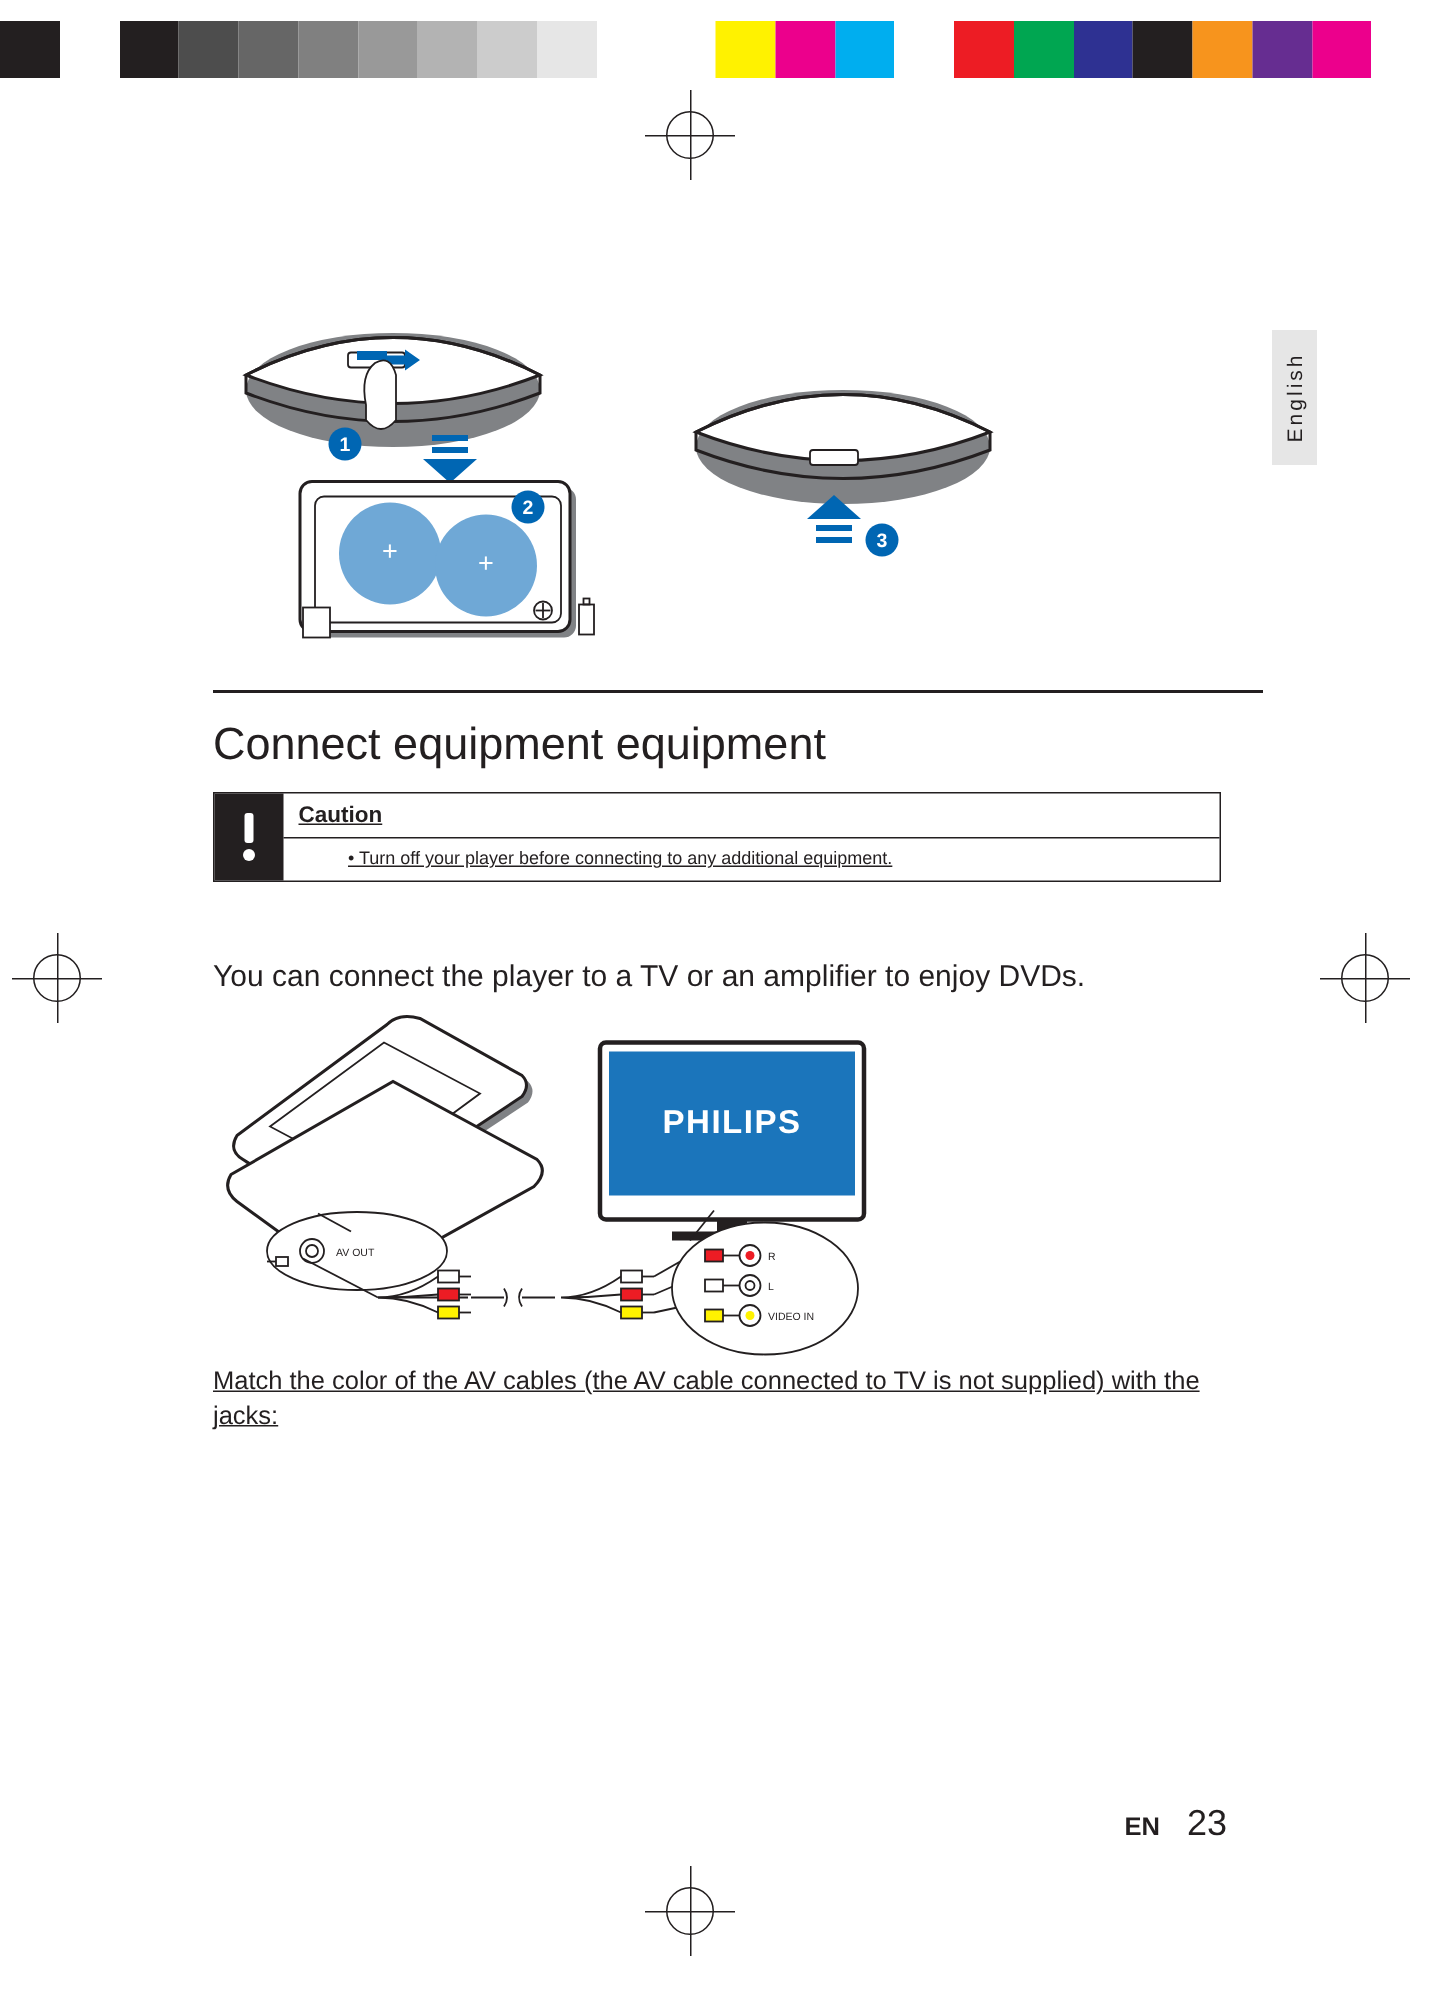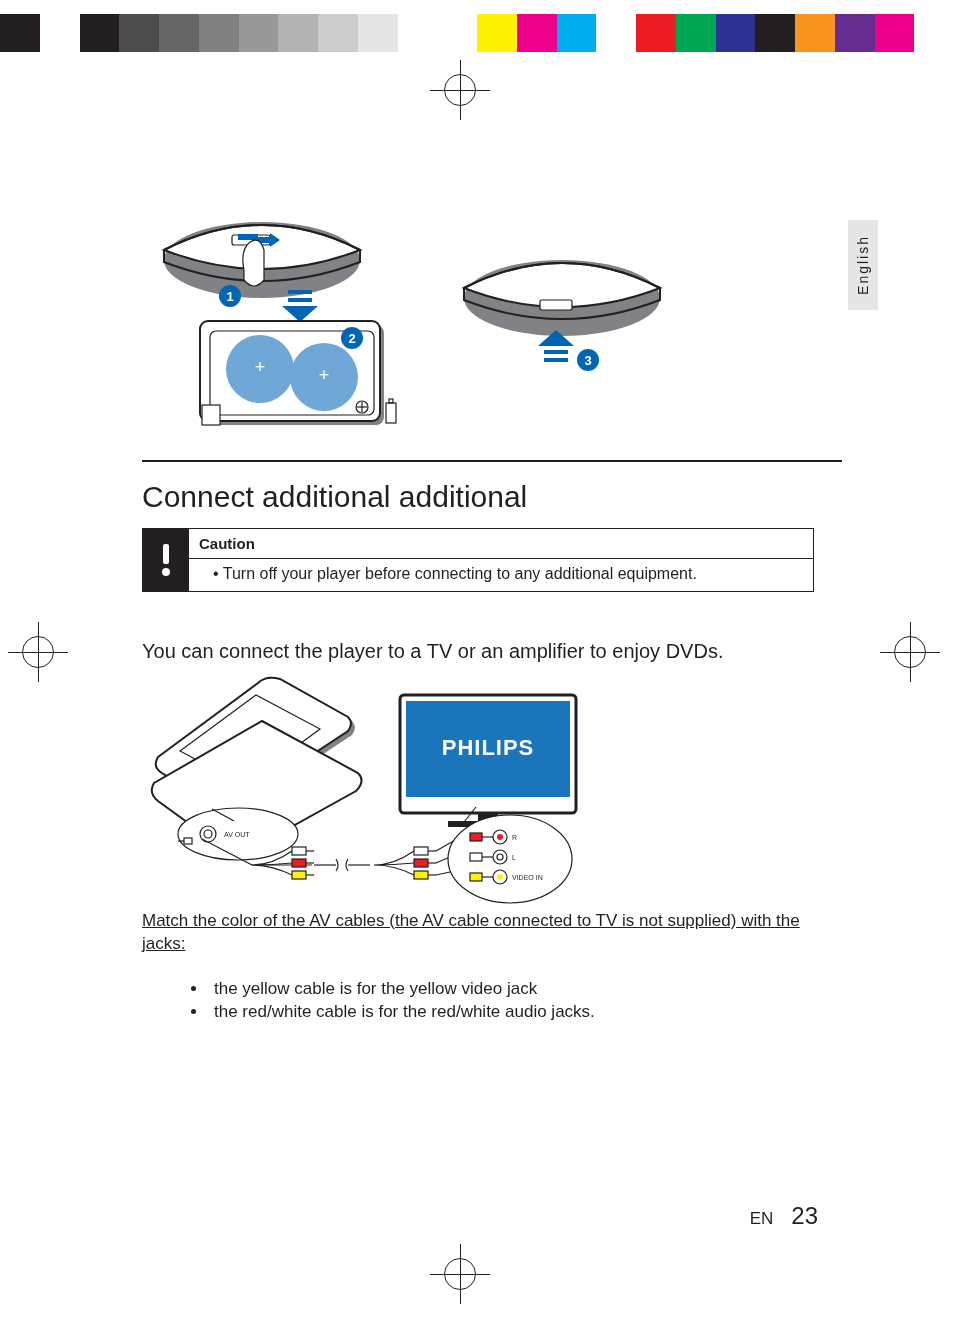--- a/index.html
+++ b/index.html
@@ -30,37 +30,37 @@
   
   .diagram1 { position: absolute; left: 62px; top: 30px; width: 560px; height: 270px; }
 
   
   .divider { position: absolute; left: 62px; top: 330px; width: 700px; height: 1.5px; background: #231f20; }
 
   
   .heading { position: absolute; left: 62px; top: 350px; font-size: 30px; font-weight: 400; }
 
   
-  .caution { position: absolute; left: 62px; top: 398px; width: 672px; border: 1px solid #231f20; display: grid; grid-template-columns: 46px 1fr; }
+  .caution { position: absolute; left: 62px; top: 398px; width: 672px; border: 1px solid #231f20; display: grid; grid-template-columns: 46px 1fr; text-decoration: underline; }
   .caution .iconcell { grid-row: 1 / span 2; background: #231f20; display: flex; align-items: center; justify-content: center; }
   .caution .iconcell svg { width: 24px; height: 36px; }
   .caution .title { padding: 6px 10px; font-weight: 600; font-size: 15px; border-bottom: 1px solid #231f20; }
-  .caution .body { padding: 6px 10px 8px 24px; font-size: 16px; }
+  .caution .body { padding: 6px 10px 8px 24px; font-size: 12px; margin-left: 19px; }
   .caution .body::before { content: "•  "; }
 
   
   .p1   { position: absolute; left: 62px; top: 508px; font-size: 20px; width: 680px; line-height: 1.3; }
   .diagram2 { position: absolute; left: 62px; top: 545px; width: 460px; height: 245px; }
   .p2   { position: absolute; left: 62px; top: 780px; font-size: 17px; width: 680px; line-height: 1.35; text-decoration: underline; }
   .ul   { position: absolute; left: 110px; top: 848px; font-size: 17px; width: 620px; line-height: 1.35; list-style: disc; }
   .ul li { margin-left: 18px; padding-left: 6px; }
 
   
   .footer { position: absolute; right: 60px; bottom: 10px; display: flex; gap: 18px; font-size: 17px; align-items: baseline; }
-  .footer .lang { font-weight: 400; }
+  .footer .lang { font-weight: 700; }
   .footer .num  { font-size: 24px; }
 
   
   .badge { fill: #0066b3; }
   .badge-txt { fill: #fff; font-size: 13px; font-weight: 700; font-family: Arial, sans-serif; text-anchor: middle; dominant-baseline: central; }
 
   
   .tv-brand { fill: #fff; font-family: Arial, sans-serif; font-weight: 700; font-size: 22px; letter-spacing: 1px; text-anchor: middle; }
   .small-lbl { fill: #231f20; font-family: Arial, sans-serif; font-size: 7px; }
 
@@ -188,21 +188,21 @@
     </g>
 
     <g>
       <circle cx="446" cy="200" r="11" class="badge"></circle>
       <text x="446" y="200" class="badge-txt">3</text>
     </g>
   </svg>
 
   <div class="divider"></div>
 
-  <h2 class="heading">Connect additional additional</h2>
+  <h2 class="heading">Connect equipment equipment</h2>
 
   <div class="caution">
     <div class="iconcell">
       <svg viewBox="0 0 24 36">
         <rect x="9" y="2" width="6" height="20" rx="2" fill="#fff"></rect>
         <circle cx="12" cy="30" r="4" fill="#fff"></circle>
       </svg>
     </div>
     <div class="title">Caution</div>
     <div class="body">Turn off your player before connecting to any additional equipment.</div>
@@ -303,23 +303,19 @@
         <line x1="22" y1="12" x2="33" y2="12" class="stk-th"></line>
       <rect x="10" y="28" width="12" height="8" fill="#fff" class="stk-th"></rect>
         <line x1="22" y1="32" x2="33" y2="32" class="stk-th"></line>
       <rect x="10" y="48" width="12" height="8" fill="#fff200" class="stk-th"></rect>
         <line x1="22" y1="52" x2="33" y2="52" class="stk-th"></line>
     </g>
   </svg>
 
   <p class="p2">Match the color of the AV cables (the AV cable connected to TV is not supplied) with the jacks:</p>
 
-  <ul class="ul">
-    <li>the yellow cable is for the yellow video jack</li>
-    <li>the red/white cable is for the red/white audio jacks.</li>
-  </ul>
 
   <div class="footer">
     <span class="lang">EN</span>
     <span class="num">23</span>
   </div>
 
 </div>
 
 </body></html>

